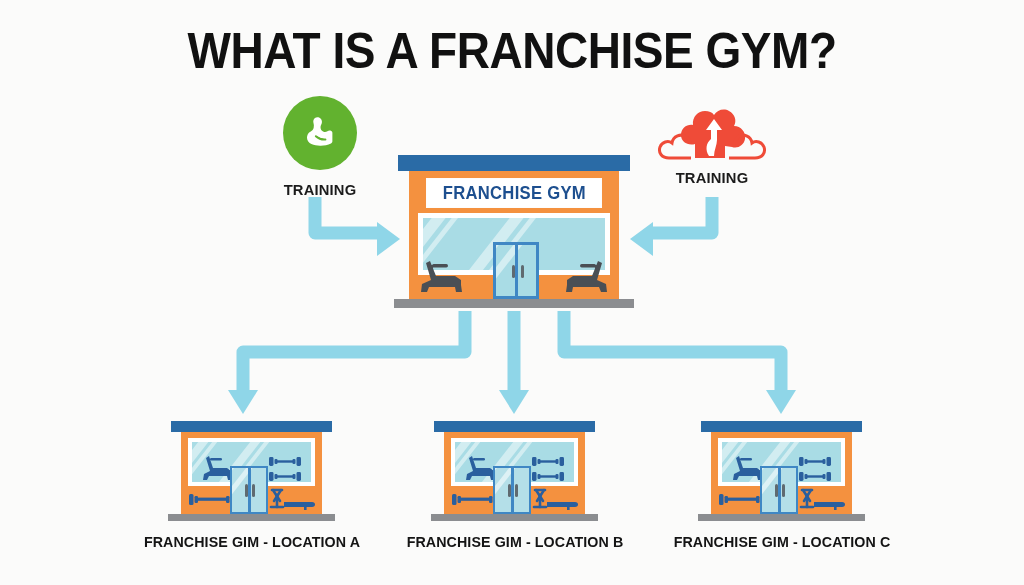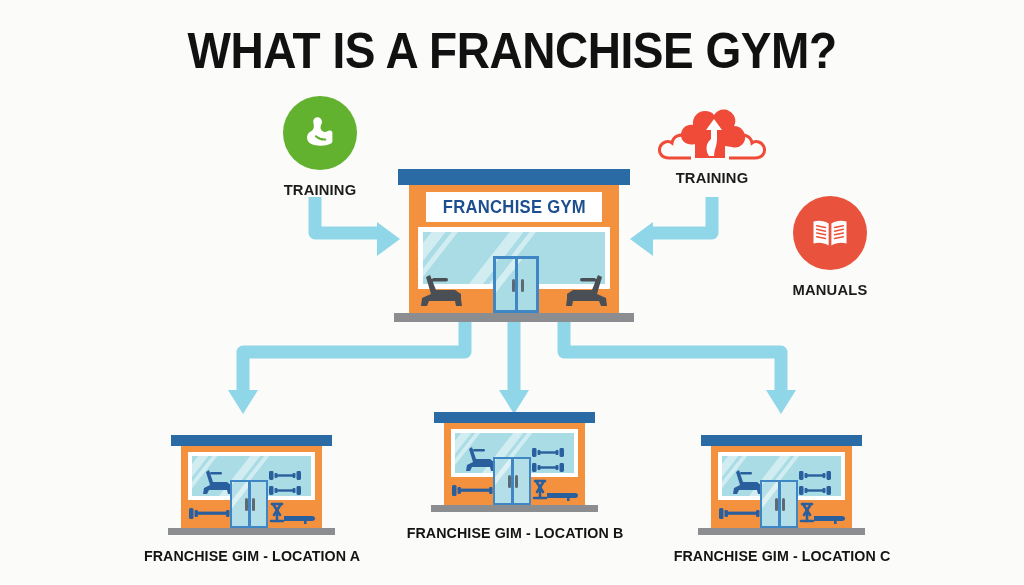--- a/index.html
+++ b/index.html
@@ -66,21 +66,21 @@
     transform: scaleX(0.95);
   }
   .feature-cloud {
     width: 110px;
     height: 62px;
     margin: 0 auto;
     position: relative;
   }
 
   
-  .building { position: absolute; margin-top: 14px; }
+  .building { position: absolute; }
 
   .big-building { left: 394px; top: 155px; width: 240px; height: 155px; }
   .roof-big {
     position: absolute; left: 4px; top: 0; width: 232px; height: 16px;
     background: #2a6ba6;
   }
   .facade-big {
     position: absolute; left: 15px; top: 16px; width: 210px; height: 128px;
     background: #f4913f;
   }
@@ -223,41 +223,20 @@
         <path fill="none" stroke="#ef4b38" stroke-width="3" d="M72 58 C82 58 92 58 98 58 C105 58 109 53 107 47 C105 42 99 40 95 43
                  C94 36 86 33 81 37 C79 39 77 42 77 45"></path>
 
         <path fill="#ffffff" d="M52 56 C48 50 49 43 54 39 L54 30 L49 30 L57 19 L65 30
           L60 30 L60 40 C60 45 57 50 57 56 Z"></path>
       </svg>
     </div>
     <div class="feature-label" style="margin-top:7px;">TRAINING</div>
   </div>
 
-  <div class="feature" style="left: 760px; top: 196px; width: 140px;">
-    <div class="badge" style="background:#e9523c;">
-      <svg width="44" height="44" viewBox="0 0 48 48">
-        <path fill="#ffffff" d="M6 11.5 C11.5 10 17.5 10.5 22.5 13.5 L22.5 37.5
-          C17.5 34.5 11.5 34 6 35.5 Z"></path>
-        <path fill="#ffffff" d="M42 11.5 C36.5 10 30.5 10.5 25.5 13.5 L25.5 37.5
-          C30.5 34.5 36.5 34 42 35.5 Z"></path>
-        <g stroke="#e9523c" stroke-width="1.7" stroke-linecap="round">
-          <line x1="9.5" y1="16" x2="19" y2="18"></line>
-          <line x1="9.5" y1="20" x2="19" y2="22"></line>
-          <line x1="9.5" y1="24" x2="19" y2="26"></line>
-          <line x1="9.5" y1="28" x2="19" y2="30"></line>
-          <line x1="38.5" y1="16" x2="29" y2="18"></line>
-          <line x1="38.5" y1="20" x2="29" y2="22"></line>
-          <line x1="38.5" y1="24" x2="29" y2="26"></line>
-          <line x1="38.5" y1="28" x2="29" y2="30"></line>
-        </g>
-      </svg>
-    </div>
-    <div class="feature-label">MANUALS</div>
-  </div>
 
   <div class="building big-building">
     <div class="roof-big"></div>
     <div class="facade-big"></div>
 
     <div class="sign-big">
       <span class="sign-text">FRANCHISE GYM</span>
     </div>
 
     <div class="window-big">
@@ -350,21 +329,21 @@
       <div class="glass-streak" style="left:18px; top:-5px; width:5px; height:75px; background:rgba(255,255,255,0.55);"></div>
       <div class="door-split"></div>
       <div class="handle" style="left:13px; top:16px;"></div>
       <div class="handle" style="left:20px; top:16px;"></div>
     </div>
 
     <div class="ground-sm"></div>
     <div class="loc-label">FRANCHISE GIM - LOCATION A</div>
   </div>
 
-  <div class="building small-building" style="left: 431px; top: 398px;">
+  <div class="building small-building" style="left: 431px; top: 421px;">
     <div class="roof-sm"></div>
     <div class="facade-sm"></div>
     <div class="window-sm">
       <div class="glass-streak" style="left:14px; top:-10px; width:8px; height:85px;"></div>
       <div class="glass-streak" style="left:28px; top:-10px; width:4px; height:85px;"></div>
       <div class="glass-streak" style="left:66px; top:-10px; width:8px; height:85px;"></div>
       <div class="glass-streak" style="left:80px; top:-10px; width:4px; height:85px;"></div>
       <svg class="equip" style="left:5px; top:13px;" width="44" height="32" viewBox="0 0 44 32">
         <path fill="#2a5f9e" d="M9 3 L12 1 L16 13 L30 13 L34 16 L34 20 L35 25 L31 25 L30 21
           L12 21 L10 25 L6 25 L7 19 L13 16 Z"></path>

